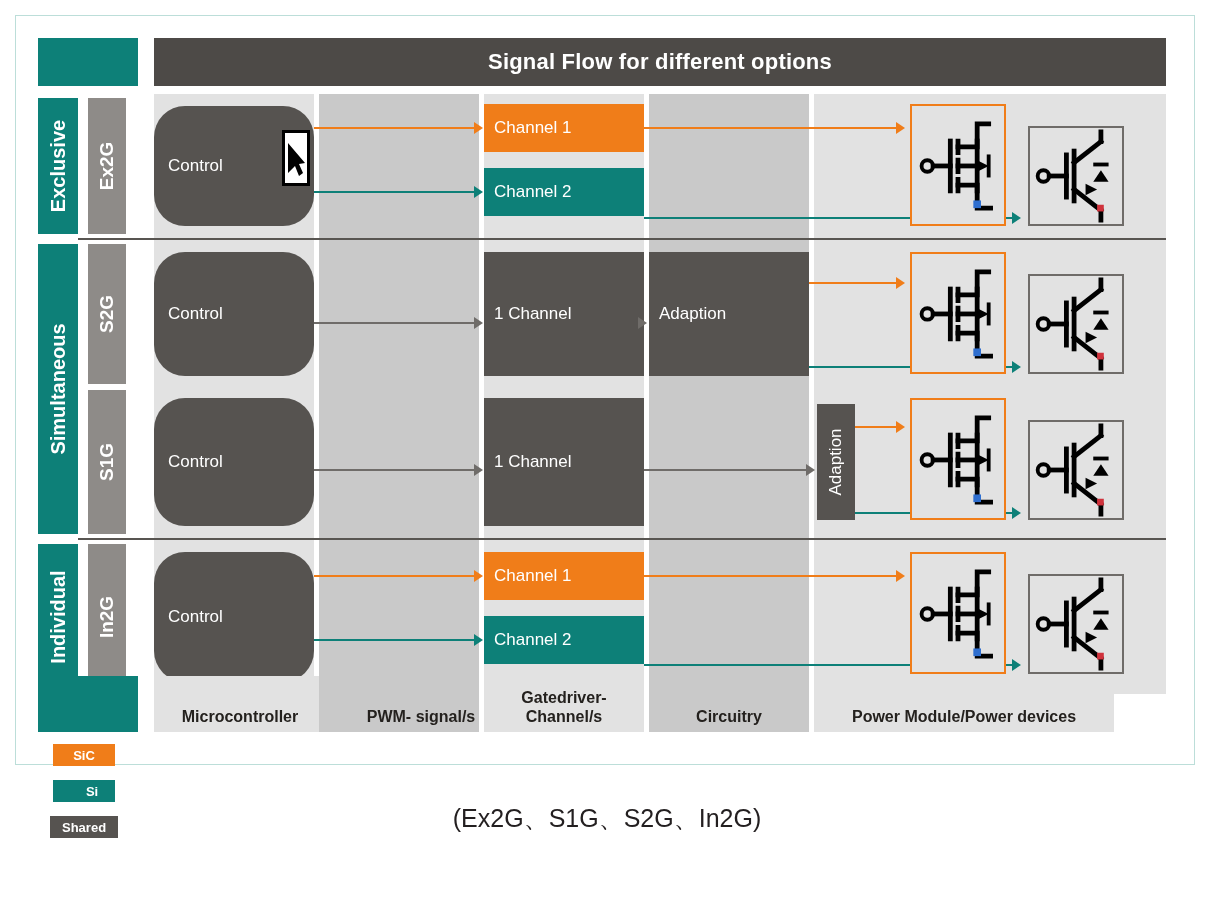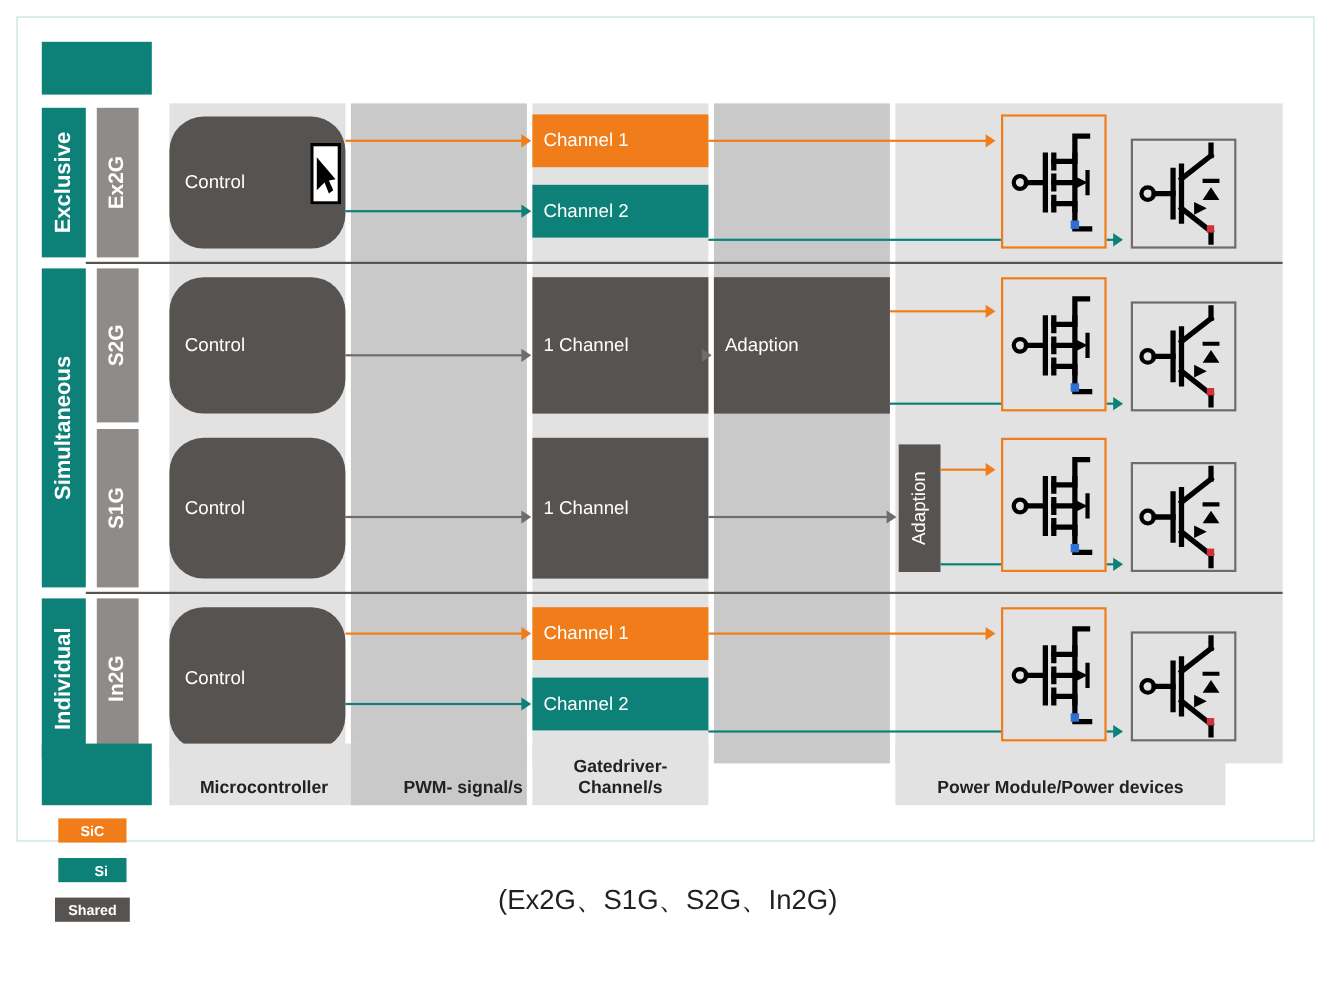--- a/index.html
+++ b/index.html
@@ -88,20 +88,21 @@
 
   
   .cursor{position:absolute;background:#fff;border:3px solid #000;}
 </style>
 </head>
 <body>
 
 <div class="figure-wrap">
 
   <div class="top-teal"></div>
+  <div class="top-title">Signal Flow for different options</div>
 
   <div class="body-grid">
 
     <div class="band b1"></div>
     <div class="band b2"></div>
     <div class="band b3"></div>
     <div class="band b4"></div>
     <div class="band b5"></div>
 
     <div class="grp" style="top:4px;height:136px;">
@@ -336,20 +337,21 @@
       </svg>
     </div>
 
   </div>
 
   <div class="foot-teal"></div>
   <div class="foot-cap c1">Microcontroller</div>
   <div class="foot-cap c2">PWM- signal/s</div>
   <div class="foot-cap c3" style="white-space:pre-line;">Gatedriver-
 Channel/s</div>
+  <div class="foot-cap c4">Circuitry</div>
   <div class="foot-cap c5">Power Module/Power devices</div>
 
   <div class="legend">
     <div class="lg sic">SiC</div>
     <div class="lg si">Si</div>
     <div class="lg shared">Shared</div>
   </div>
 
 </div>
 

